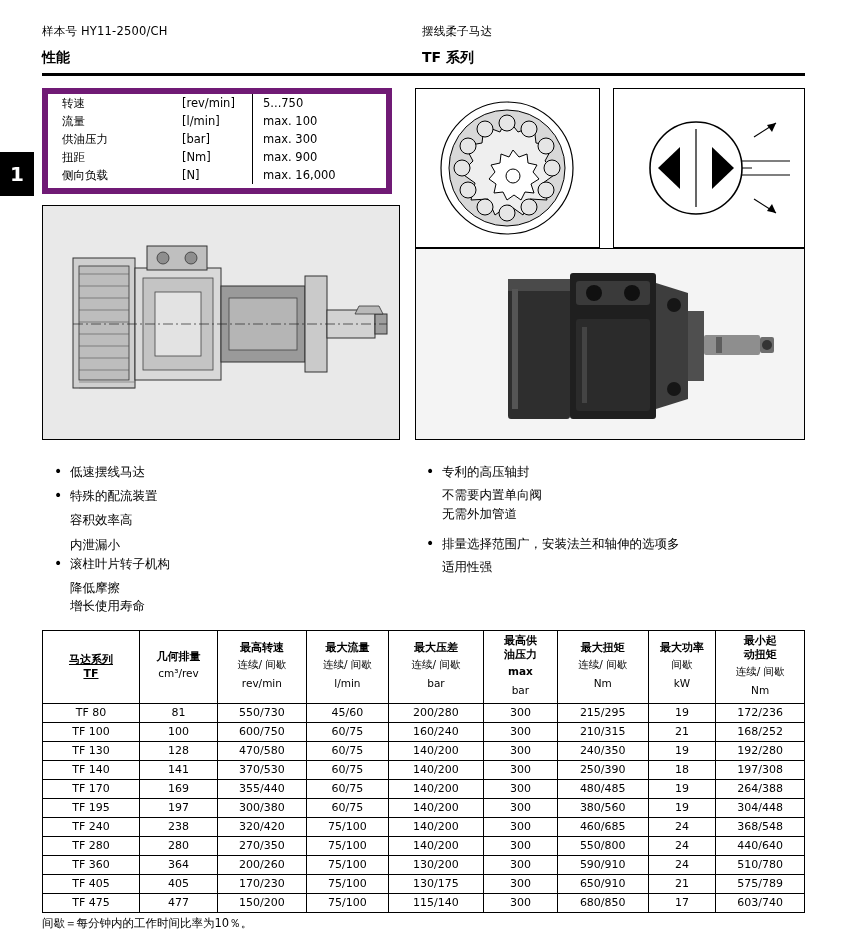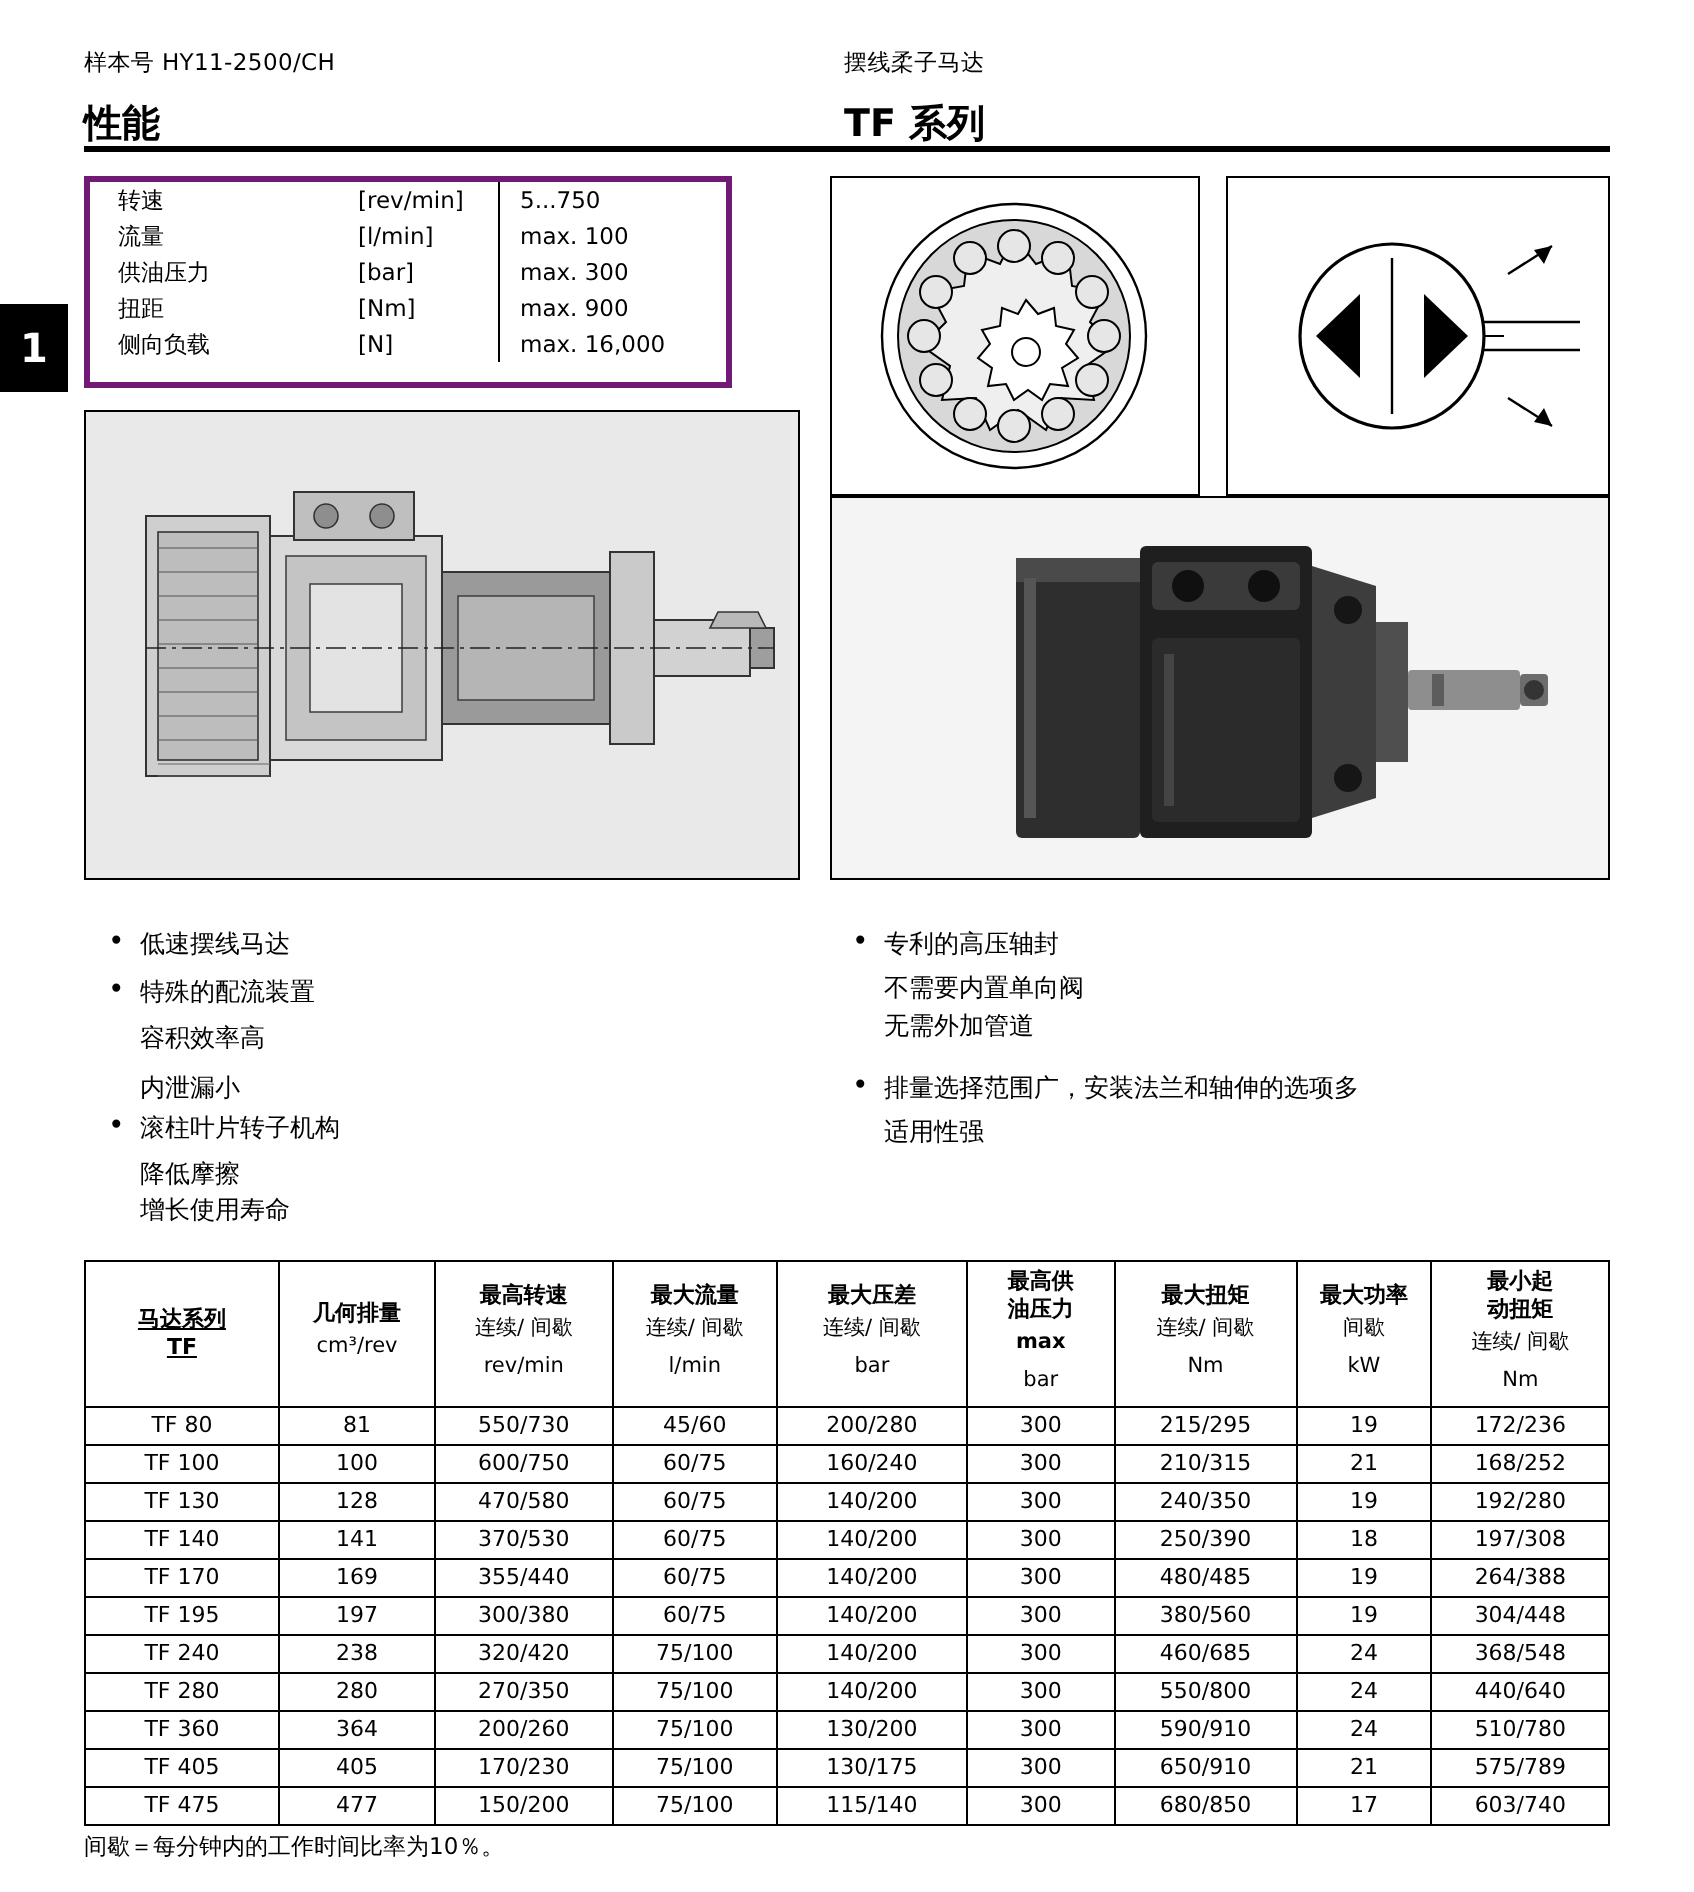--- a/index.html
+++ b/index.html
@@ -11,54 +11,54 @@
     position:relative;
     overflow:hidden;
   }
   .page{position:relative;width:847px;height:946px;}
 
   
   .hdr{position:absolute;left:42px;top:24px;width:763px;}
   .hdr-left{position:absolute;left:0;top:0;width:340px;}
   .hdr-right{position:absolute;left:380px;top:0;width:380px;}
   .hdr-sub{font-size:11.5px;letter-spacing:.2px;}
-  .hdr-main{font-size:19px;font-weight:bold;margin-top:10px;}
+  .hdr-main{font-size:14px;font-weight:bold;margin-top:10px;}
   .hdr-rule{position:absolute;left:42px;top:73px;width:763px;height:3px;background:#000;}
 
   
   .chapter-tab{
     position:absolute;left:0;top:152px;width:34px;height:44px;background:#000;
     color:#fff;font-size:20px;font-weight:bold;display:flex;align-items:center;justify-content:center;
   }
 
   
   .spec{
-    position:absolute;left:42px;top:88px;width:324px;height:106px;
-    border:3px solid #701a75;box-sizing:border-box;
+    position:absolute;left:42px;top:88px;width:350px;height:106px;
+    border:6px solid #701a75;box-sizing:border-box;
   }
   .spec table{width:100%;border-collapse:collapse;font-size:11.5px;}
   .spec td{padding:1.5px 0;vertical-align:top;}
   .spec .c1{width:120px;padding-left:14px;}
   .spec .c2{width:62px;padding-right:8px;}
   .spec .c3{padding-left:10px;border-left:1px solid #000;margin-top:40px;}
 
   
   .box{position:absolute;border:1px solid #000;box-sizing:border-box;background:#fff;}
   #box-gerotor{left:415px;top:88px;width:185px;height:160px;}
   #box-symbol{left:613px;top:88px;width:192px;height:160px;}
   #box-section{left:42px;top:205px;width:358px;height:235px;background:#e8e8e8;}
   #box-photo{left:415px;top:248px;width:390px;height:192px;background:#f2f2f2;}
 
   
   .bullets{position:absolute;font-size:12.5px;line-height:1.55;}
   #bullets-left{left:52px;top:462px;width:340px;}
   #bullets-right{left:424px;top:462px;width:380px;}
   .bl{position:relative;padding-left:18px;margin-bottom:5px;}
   .bl:before{content:"\2022";position:absolute;left:2px;top:-1px;font-size:14px;}
-  .sub{padding-left:18px;font-size:12.5px;line-height:1.5;font-family:Liberation Mono, monospace;}
+  .sub{padding-left:18px;font-size:12.5px;line-height:1.5;}
 
   
   .tbl-wrap{position:absolute;left:42px;top:630px;width:763px;}
   table.data{border-collapse:collapse;width:763px;font-size:11px;}
   table.data th,table.data td{border:1px solid #000;text-align:center;padding:0;}
   table.data thead th{font-weight:bold;vertical-align:middle;line-height:1.25;padding:3px 2px;}
   table.data tbody td{height:18px;line-height:18px;}
   table.data tbody td.model{font-weight:normal;}
   .hdr-units{font-weight:normal;font-size:10.5px;line-height:1.25;padding:3px 2px;}
   .hdr-units b{font-weight:bold;}

